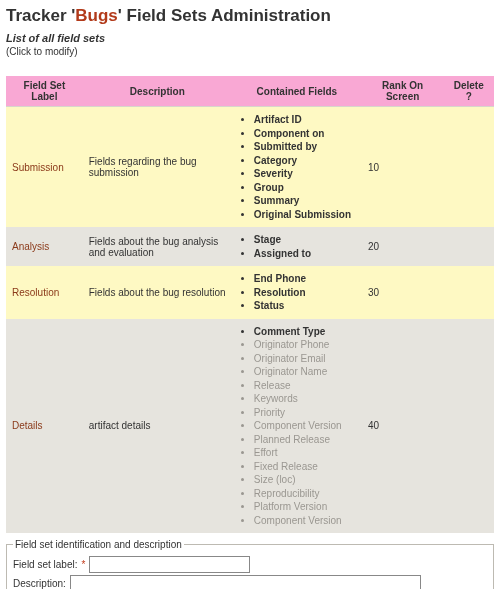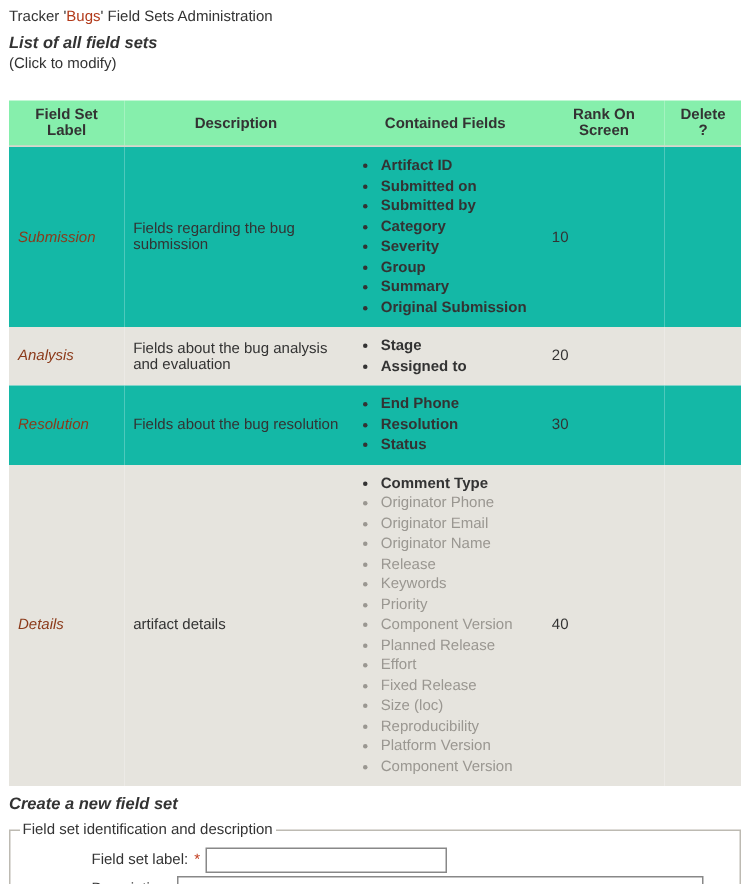--- a/index.html
+++ b/index.html
@@ -6,56 +6,56 @@
     margin: 0;
     padding: 0;
     font-family: Verdana, Arial, sans-serif;
     font-size: 10px;
     color: #333;
     background: #fff;
     width: 500px;
   }
   .container { padding: 6px 6px 10px 6px; }
   h1 {
-    font-size: 10px;
-    font-weight: normal;
+    font-size: 17px;
+    font-weight: bold;
     margin: 0 0 4px 0;
     color: #333;
   }
   h1 .accent { color: #b23a1a; }
   h2 {
     font-size: 11px;
     font-weight: bold;
     margin: 6px 0 2px 0;
     color: #333;
     font-style: italic;
   }
   .sub { font-size: 10px; color: #333; margin: 0 0 19px 0; }
   table.fs {
     border-collapse: collapse;
     width: 100%;
     font-size: 10px;
   }
   table.fs th {
-    background: #86efac;
+    background: #f9a8d4;
     text-align: center;
     font-weight: bold;
     padding: 4px 6px;
     border-bottom: 1px solid #d8d5cc;
     color: #333;
   }
   table.fs td {
     padding: 4px 6px;
     vertical-align: middle;
     color: #333;
   }
-  tr.odd td  { background: #14b8a6; }
+  tr.odd td  { background: #fef9c3; }
   tr.even td { background: #e6e4de; }
   a.rowlink { color: #8b3a1a; text-decoration: none; }
-  td.label { width: 70px; font-style: italic; }
+  td.label { width: 70px; }
   td.desc { width: 170px; }
   td.contained { width: 120px; }
   td.rank { width: 84px; }
   td.del { width: 42px; }
   ul.fieldlist {
     list-style: disc;
     margin: 2px 0 2px 16px;
     padding: 0;
   }
   ul.fieldlist li {
@@ -66,21 +66,21 @@
   }
   li.muted { color: #9a9791; }
   li.bold { font-weight: bold; }
   fieldset {
     border: 1px solid #bdbab2;
     margin: 6px 0;
     padding: 4px 6px 6px 6px;
   }
   legend { font-size: 10px; color: #333; padding: 0 2px; }
   .formrow { margin: 2px 0; font-size: 10px; display: flex; align-items: center; gap: 4px; }
-  .formrow label { white-space: nowrap; margin-left: 48px; }
+  .formrow label { white-space: nowrap; }
   input.txt {
     border: 1px solid #888;
     font-size: 10px;
     height: 13px;
     padding: 1px 2px;
     background: #fff;
   }
   .req { color: #c23b1c; }
 </style>
 </head>
@@ -104,21 +104,21 @@
       <th>Delete ?</th>
     </tr>
   </thead>
   <tbody id="tbody">
         <tr class="odd">
           <td class="label"><a href="#" class="rowlink">Submission</a></td>
           <td class="desc">Fields regarding the bug submission</td>
           <td class="contained">
             <ul class="fieldlist">
               <li class="bold">Artifact ID</li>
-              <li class="bold">Submitted on</li>
+              <li class="bold">Component on</li>
               <li class="bold">Submitted by</li>
               <li class="bold">Category</li>
               <li class="bold">Severity</li>
               <li class="bold">Group</li>
               <li class="bold">Summary</li>
               <li class="bold">Original Submission</li>
             </ul>
           </td>
           <td class="rank">10</td>
           <td class="del"></td>
@@ -169,21 +169,20 @@
               <li class="muted">Platform Version</li>
               <li class="muted">Component Version</li>
             </ul>
           </td>
           <td class="rank">40</td>
           <td class="del"></td>
         </tr>
       </tbody>
 </table>
 
-<h2>Create a new field set</h2>
 
 <fieldset>
   <legend>Field set identification and description</legend>
   <div class="formrow">
     <label>Field set label:</label>
     <span class="req">*</span>
     <input class="txt" style="width: 155px;" value="">
   </div>
   <div class="formrow">
     <label>Description:</label>

